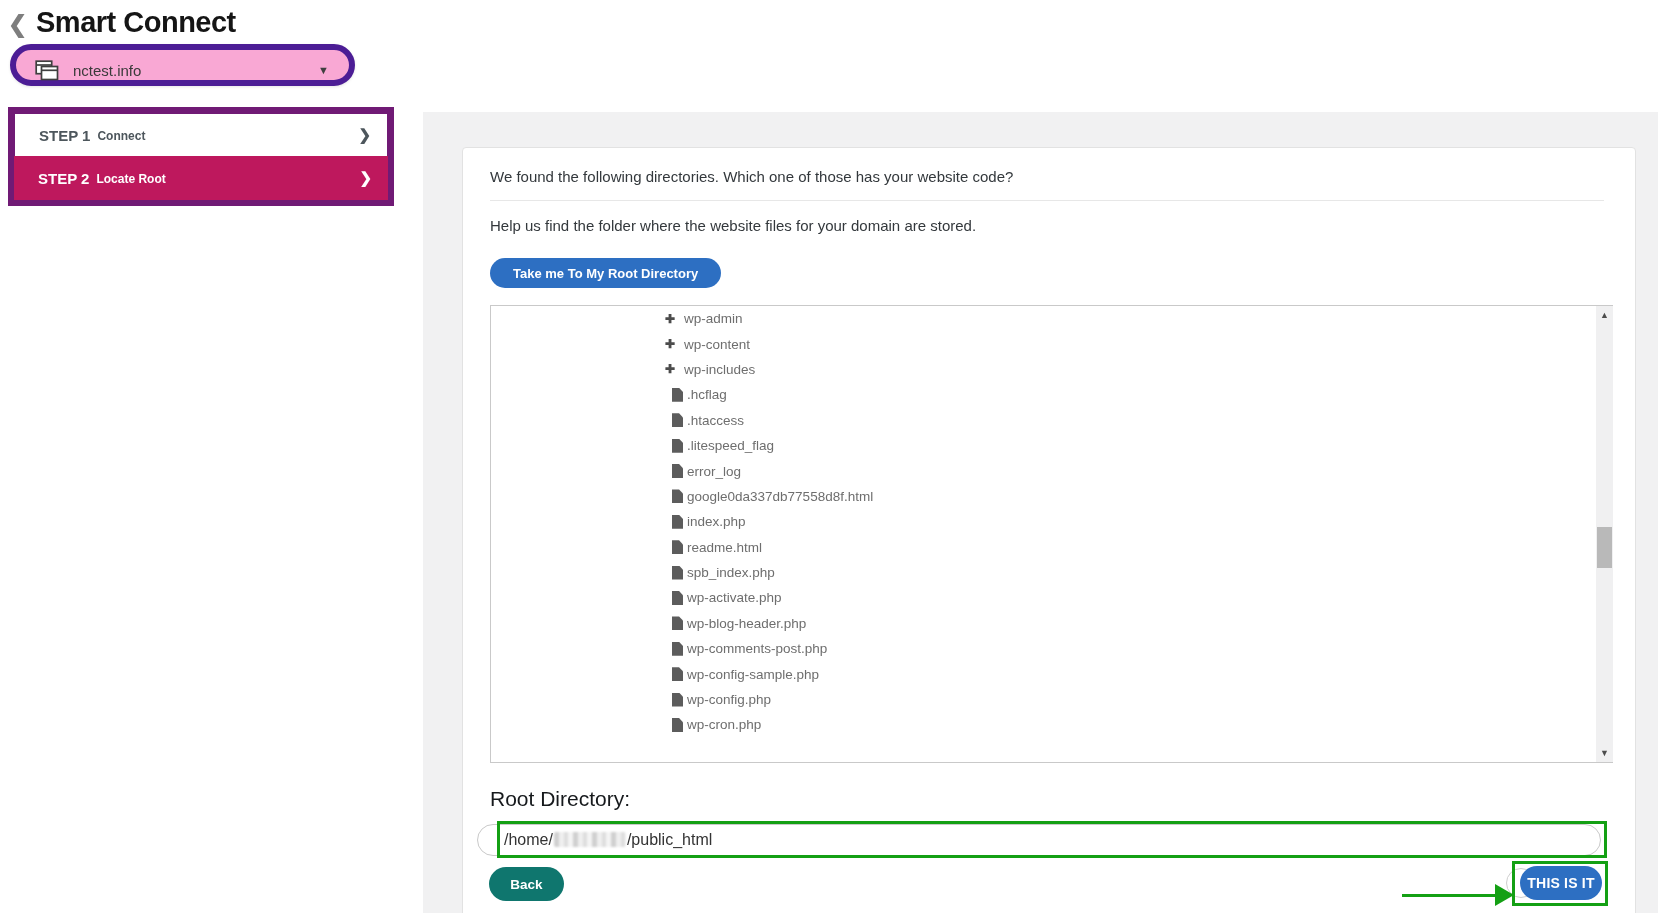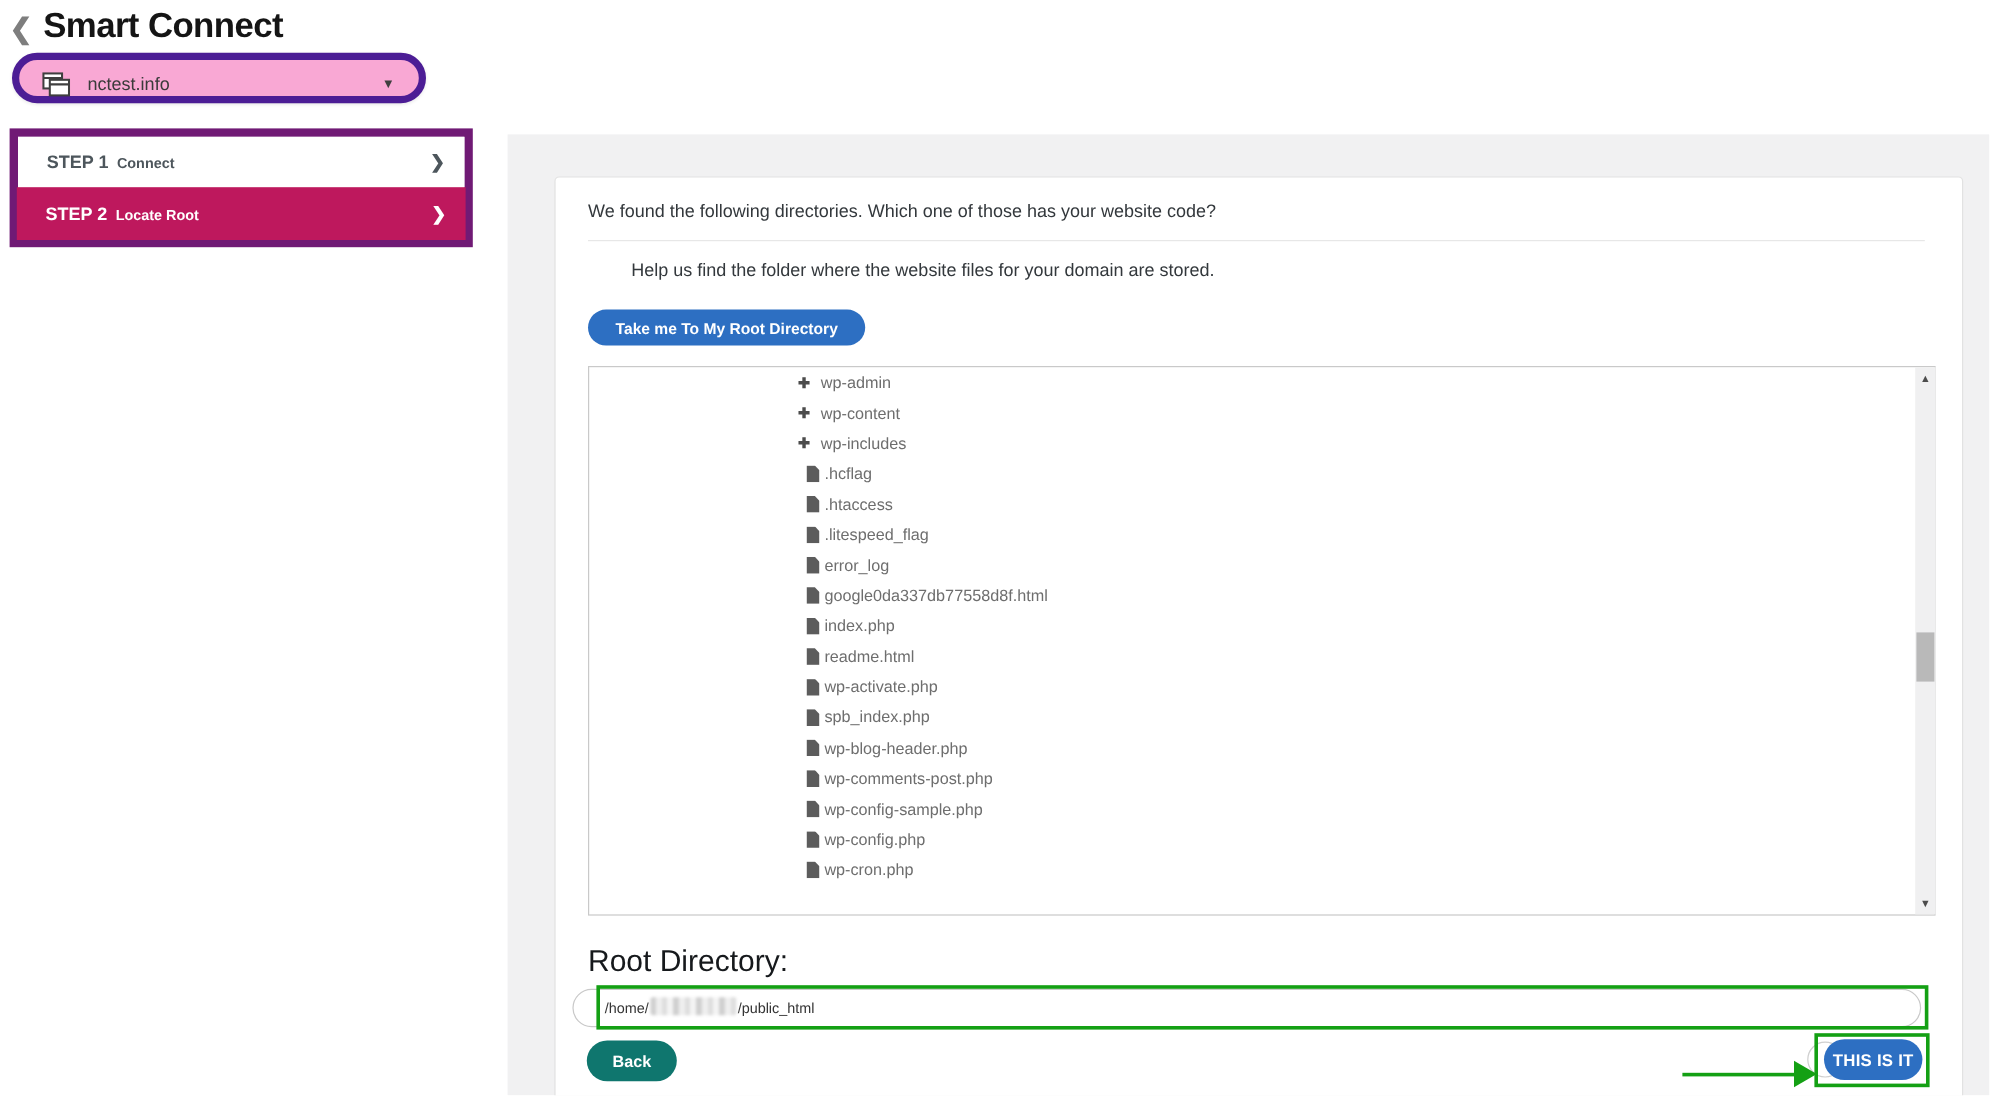--- a/index.html
+++ b/index.html
@@ -25,44 +25,44 @@
   .step-2 { height:44px; background:#be185d; color:#ffffff; margin:0 -1px -1px -1px; }
   .step-num { font-size:15px; font-weight:700; align-self:center; }
   .step-label { font-size:12px; font-weight:700; margin-left:7px; align-self:center; padding-top:2px; }
   .step-chevron { position:absolute; right:16px; top:0; height:100%; display:flex; align-items:center; font-size:15px; font-weight:700; }
   
   .panel { position:absolute; left:423px; top:112px; width:1235px; height:801px; background:#f1f1f2; }
   .card  { position:absolute; left:462px; top:147px; width:1174px; height:790px;
            background:#ffffff; border:1px solid #e2e2e2; border-radius:4px; }
   .question { position:absolute; left:490px; top:168px; font-size:15px; color:#33383c; }
   .divider  { position:absolute; left:490px; top:200px; width:1114px; height:1px; background:#e7e7e7; }
-  .help-text { position:absolute; left:490px; top:217px; font-size:15px; color:#33383c;margin-left:36px; }
+  .help-text { position:absolute; left:490px; top:217px; font-size:15px; color:#33383c; }
   .root-btn { position:absolute; left:490px; top:258px; height:30px; padding:0 23px;
     background:#2d6fc2; color:#fff; font-family:inherit; font-size:13px; font-weight:700;
     border:none; border-radius:16px; cursor:pointer; }
   
   .tree-box { position:absolute; left:490px; top:305px; width:1123px; height:458px;
     background:#fff; border:1px solid #c9c9c9; }
   .tree-items { position:absolute; left:0; top:0; right:18px; bottom:0; overflow:hidden; padding-left:172px; }
   .tree-row { height:25.4px; display:flex; align-items:center; cursor:pointer; }
   .tree-row.file { padding-left:9px; }
   .plus-icon { width:14px; font-size:12px; font-weight:700; color:#4c4c4c; margin-right:7px; text-align:center; }
   .file-icon { width:11px; height:14px; background:#5c5c5c; margin-right:4px; flex:0 0 auto;
     clip-path:polygon(0 0,64% 0,100% 30%,100% 100%,0 100%); }
   .tree-label { font-size:13.5px; color:#6e6e6e; white-space:nowrap; }
   
   .sb { position:absolute; left:1596px; top:306px; width:17px; height:456px; background:#f0f0f1; }
   .sb-arrow { position:absolute; left:0; width:100%; text-align:center; font-size:9px; color:#4c4c4c; cursor:pointer; }
   .sb-up { top:4px; } .sb-down { bottom:4px; }
   .sb-thumb { position:absolute; left:1px; right:1px; top:221px; height:41px; background:#b9b9b9; cursor:grab; }
   
-  .rd-label { position:absolute; left:490px; top:787px; font-size:25px; color:#16191c; }
+  .rd-label { position:absolute; left:490px; top:787px; font-size:21px; color:#16191c; }
   .rd-input { position:absolute; left:477px; top:824px; width:1124px; height:32px;
     background:#fff; border:1px solid #c9c9c9; border-radius:16px; z-index:1; }
-  .rd-value { position:absolute; left:26px; top:0; line-height:30px; font-size:12px; color:#333; white-space:nowrap; }
+  .rd-value { position:absolute; left:26px; top:0; line-height:30px; font-size:16px; color:#333; white-space:nowrap; }
   .redacted { display:inline-block; width:72px; height:15px; margin:0 1px; vertical-align:-2px; border-radius:2px;
     background:repeating-linear-gradient(90deg,#d0d0d0 0 5px,#efefef 5px 10px,#dedede 10px 14px,#f4f4f4 14px 19px);
     filter:blur(1.2px); }
   
   .green-box { position:absolute; border:3px solid #14a014; background:transparent; z-index:3; pointer-events:none; }
   .input-annot { left:497px; top:821px; width:1110px; height:37px; }
   .btn-annot   { left:1512px; top:861px; width:96px; height:45px; }
   .arrow-line { position:absolute; left:1402px; top:894px; width:93px; height:3px; background:#14a014; z-index:3; }
   .arrow-head { position:absolute; left:1495px; top:884px; width:0; height:0; z-index:3;
     border-left:19px solid #14a014; border-top:11px solid transparent; border-bottom:11px solid transparent; }
@@ -155,25 +155,25 @@
         <div class="tree-row file">
           <span class="file-icon"></span>
           <span class="tree-label">index.php</span>
         </div>
         <div class="tree-row file">
           <span class="file-icon"></span>
           <span class="tree-label">readme.html</span>
         </div>
         <div class="tree-row file">
           <span class="file-icon"></span>
+          <span class="tree-label">spb_index.php</span>
+        </div>
+        <div class="tree-row file">
+          <span class="file-icon"></span>
           <span class="tree-label">wp-activate.php</span>
-        </div>
-        <div class="tree-row file">
-          <span class="file-icon"></span>
-          <span class="tree-label">spb_index.php</span>
         </div>
         <div class="tree-row file">
           <span class="file-icon"></span>
           <span class="tree-label">wp-blog-header.php</span>
         </div>
         <div class="tree-row file">
           <span class="file-icon"></span>
           <span class="tree-label">wp-comments-post.php</span>
         </div>
         <div class="tree-row file">

